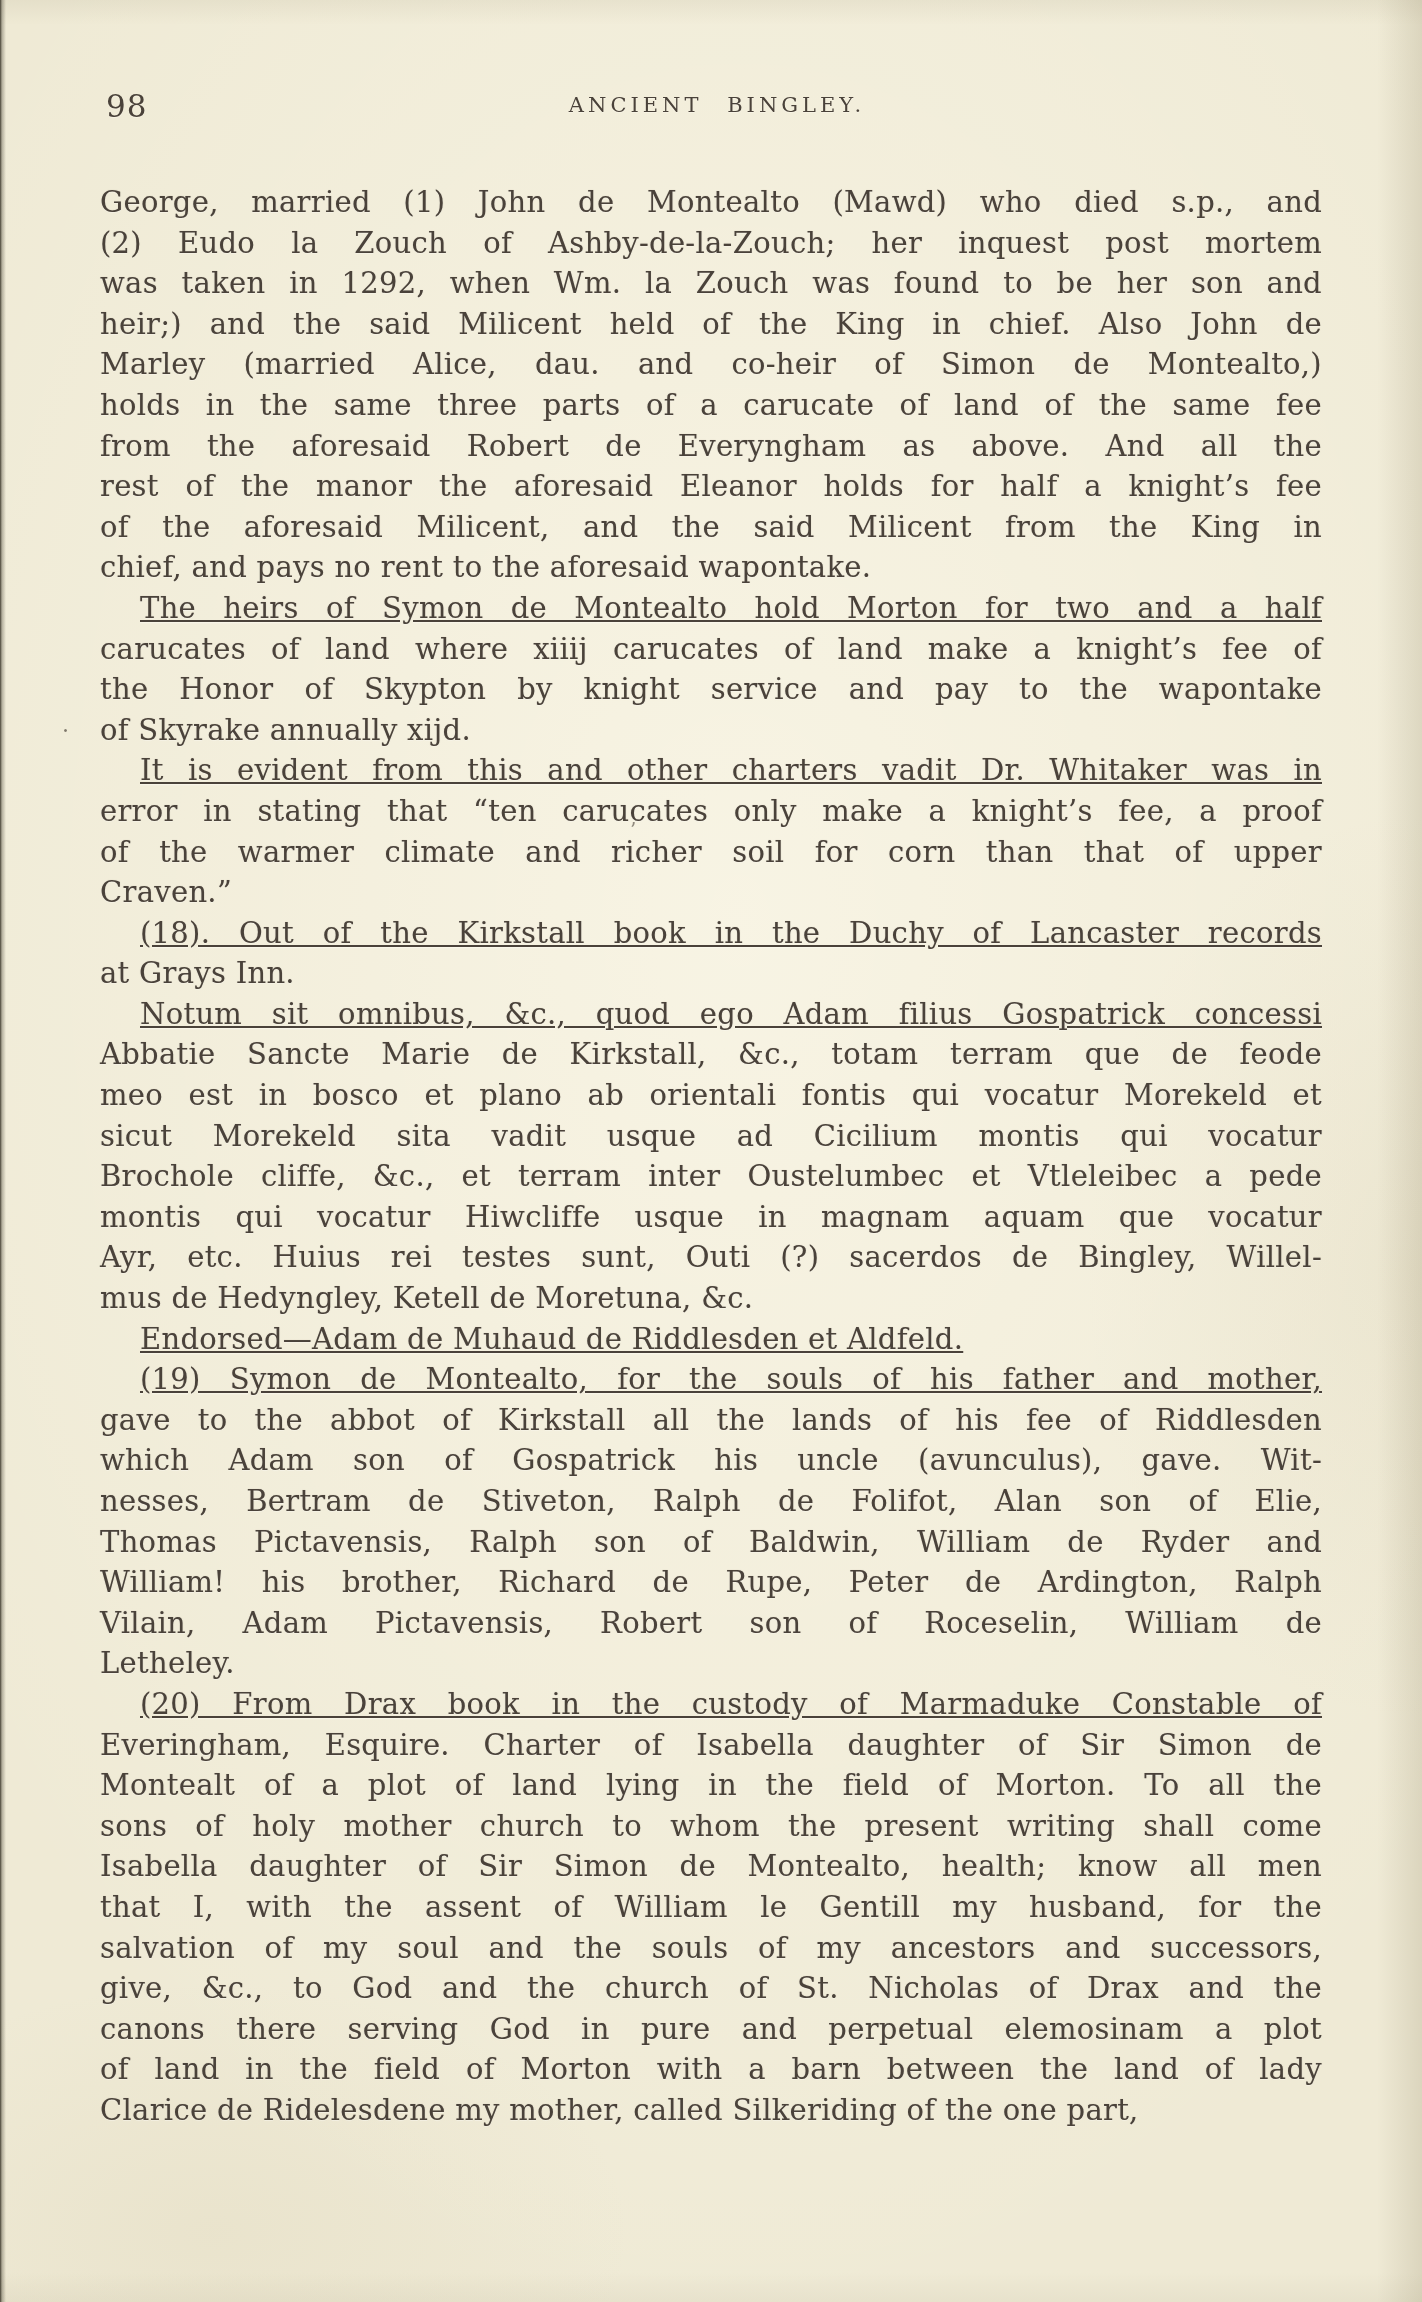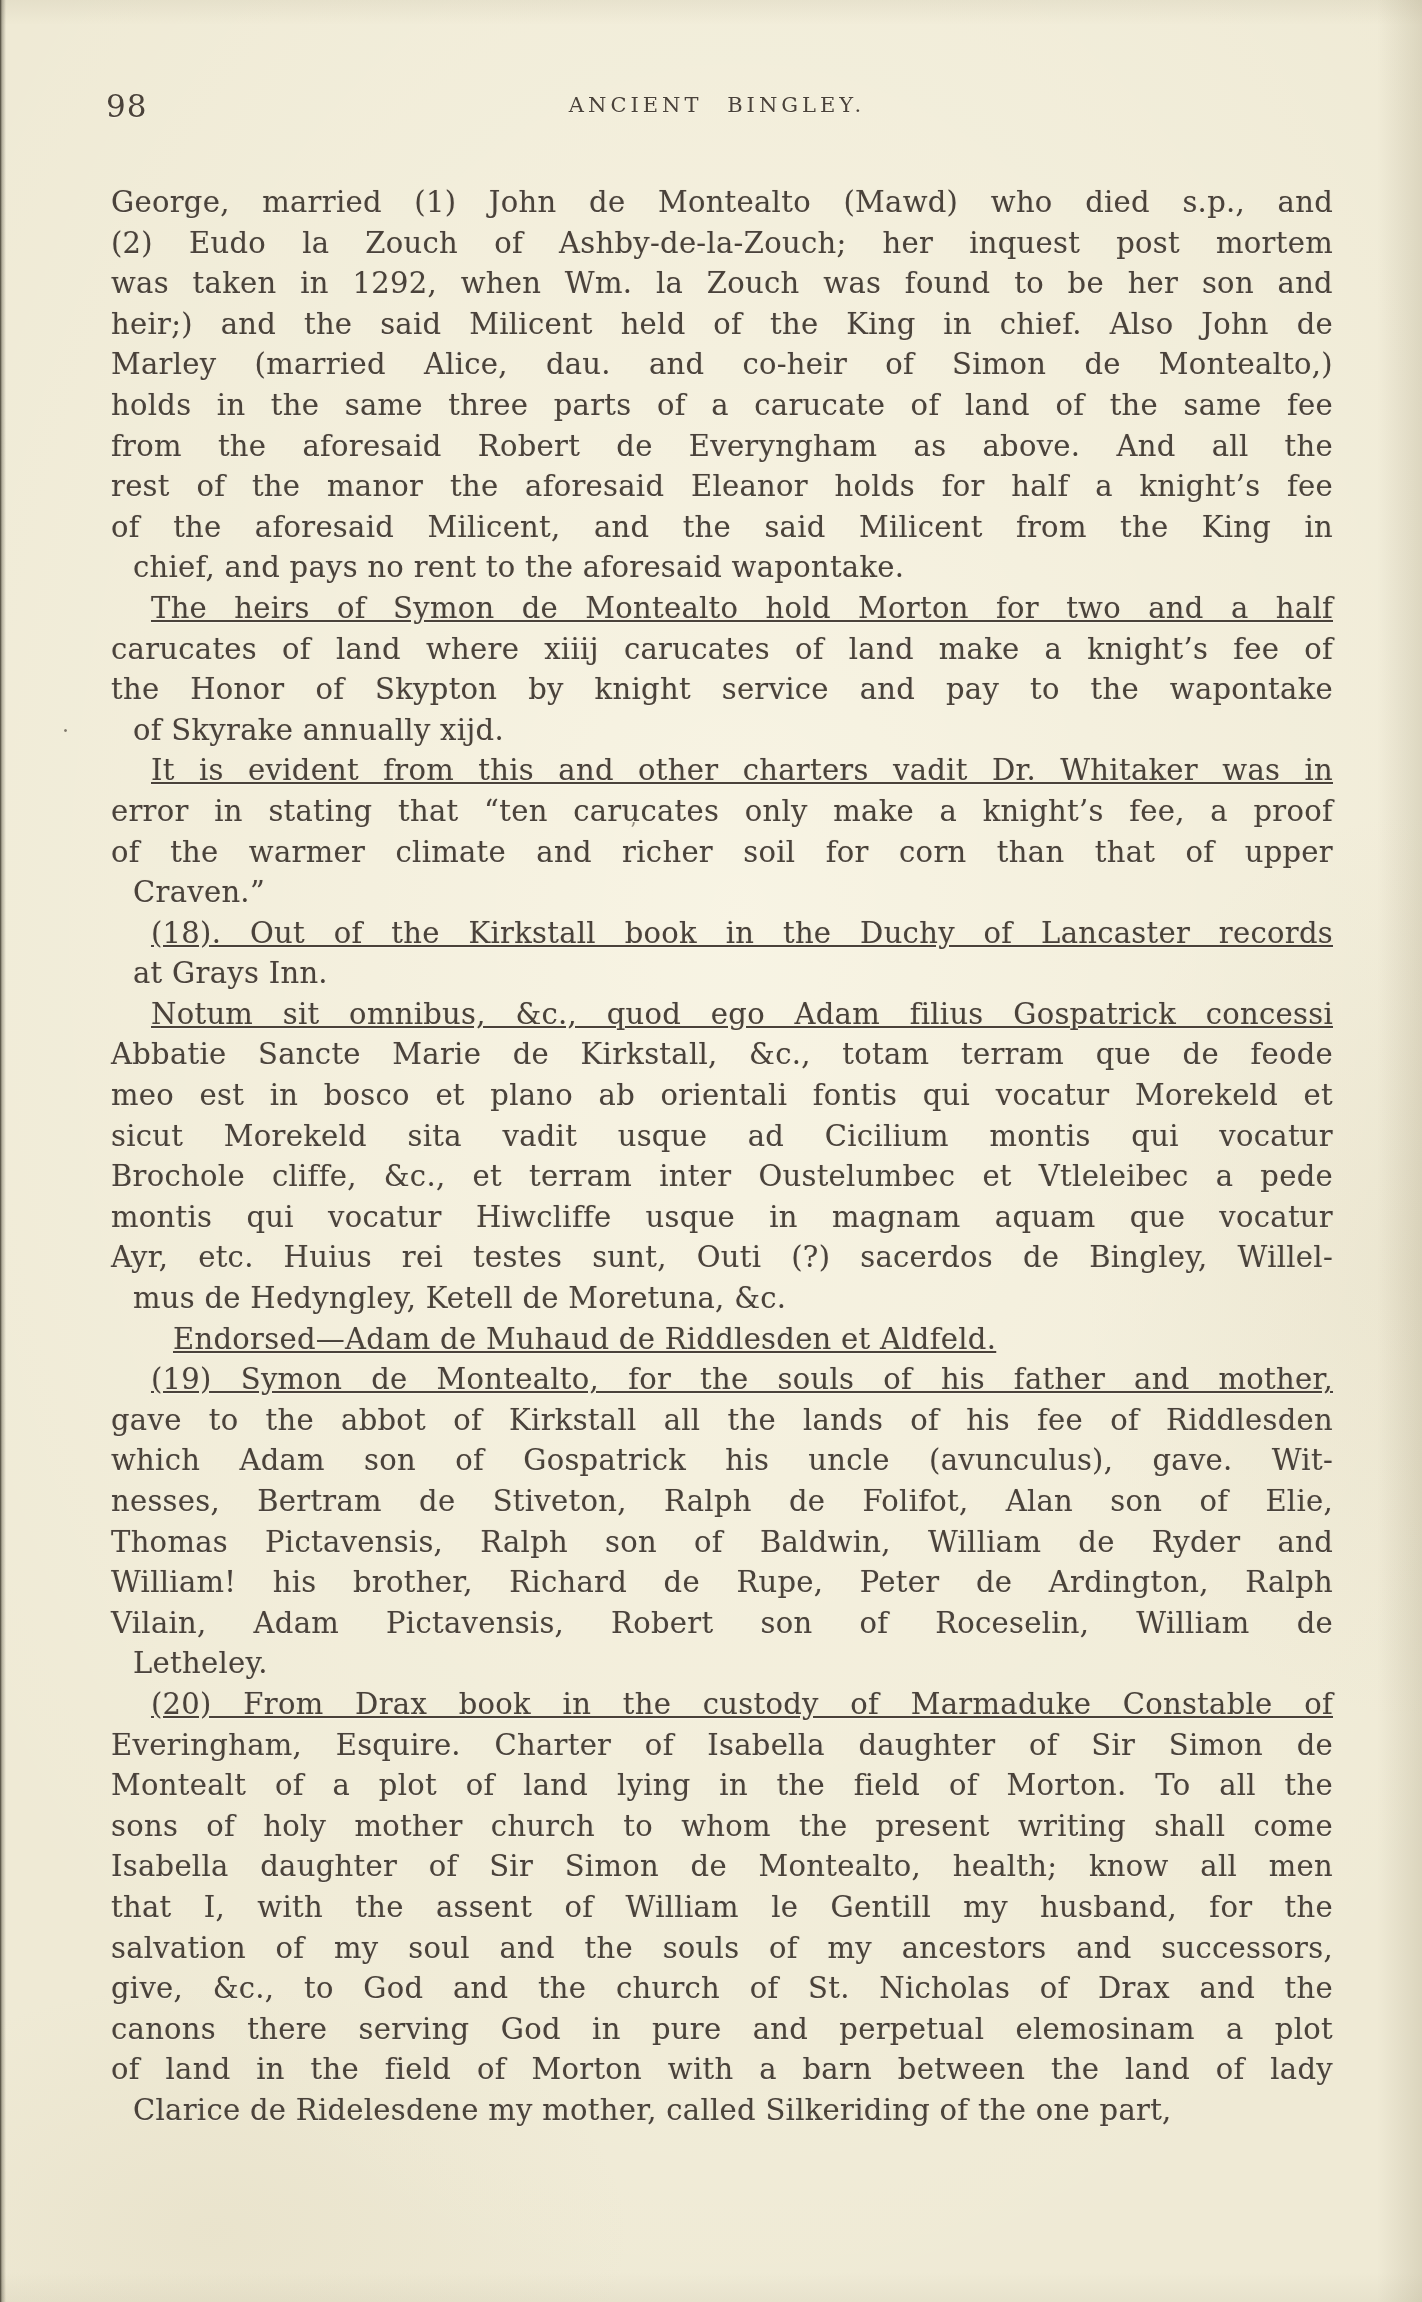--- a/index.html
+++ b/index.html
@@ -47,38 +47,37 @@
     text-align: center;
     font-size: 21px;
     letter-spacing: 4px;
     word-spacing: 14px;
     padding-top: 5px;
     text-shadow: 0 1px 0 rgba(253,250,238,0.5);
   }
   .text-block {
     position: absolute;
     top: 182px;
-    left: 111px;
+    left: 100px;
     width: 1222px;
   }
   .para {
     margin: 0;
   }
   .line {
     font-size: 29px;
     line-height: 40.6px;
     letter-spacing: 0.3px;
     text-align: justify;
     text-align-last: justify;
     white-space: normal;
     text-shadow: 0 1.3px 0.7px rgba(253,251,242,0.55), 0 0 1px rgba(74,66,58,0.28);
   }
   .line.end {
     text-align-last: left;
-    margin-left: 22px;
   }
   .line.indent {
     text-indent: 40px;
     text-decoration: underline;
   }
   .speck {
     position: absolute;
     font-size: 22px;
     color: #5a5248;
     opacity: 0.75;

